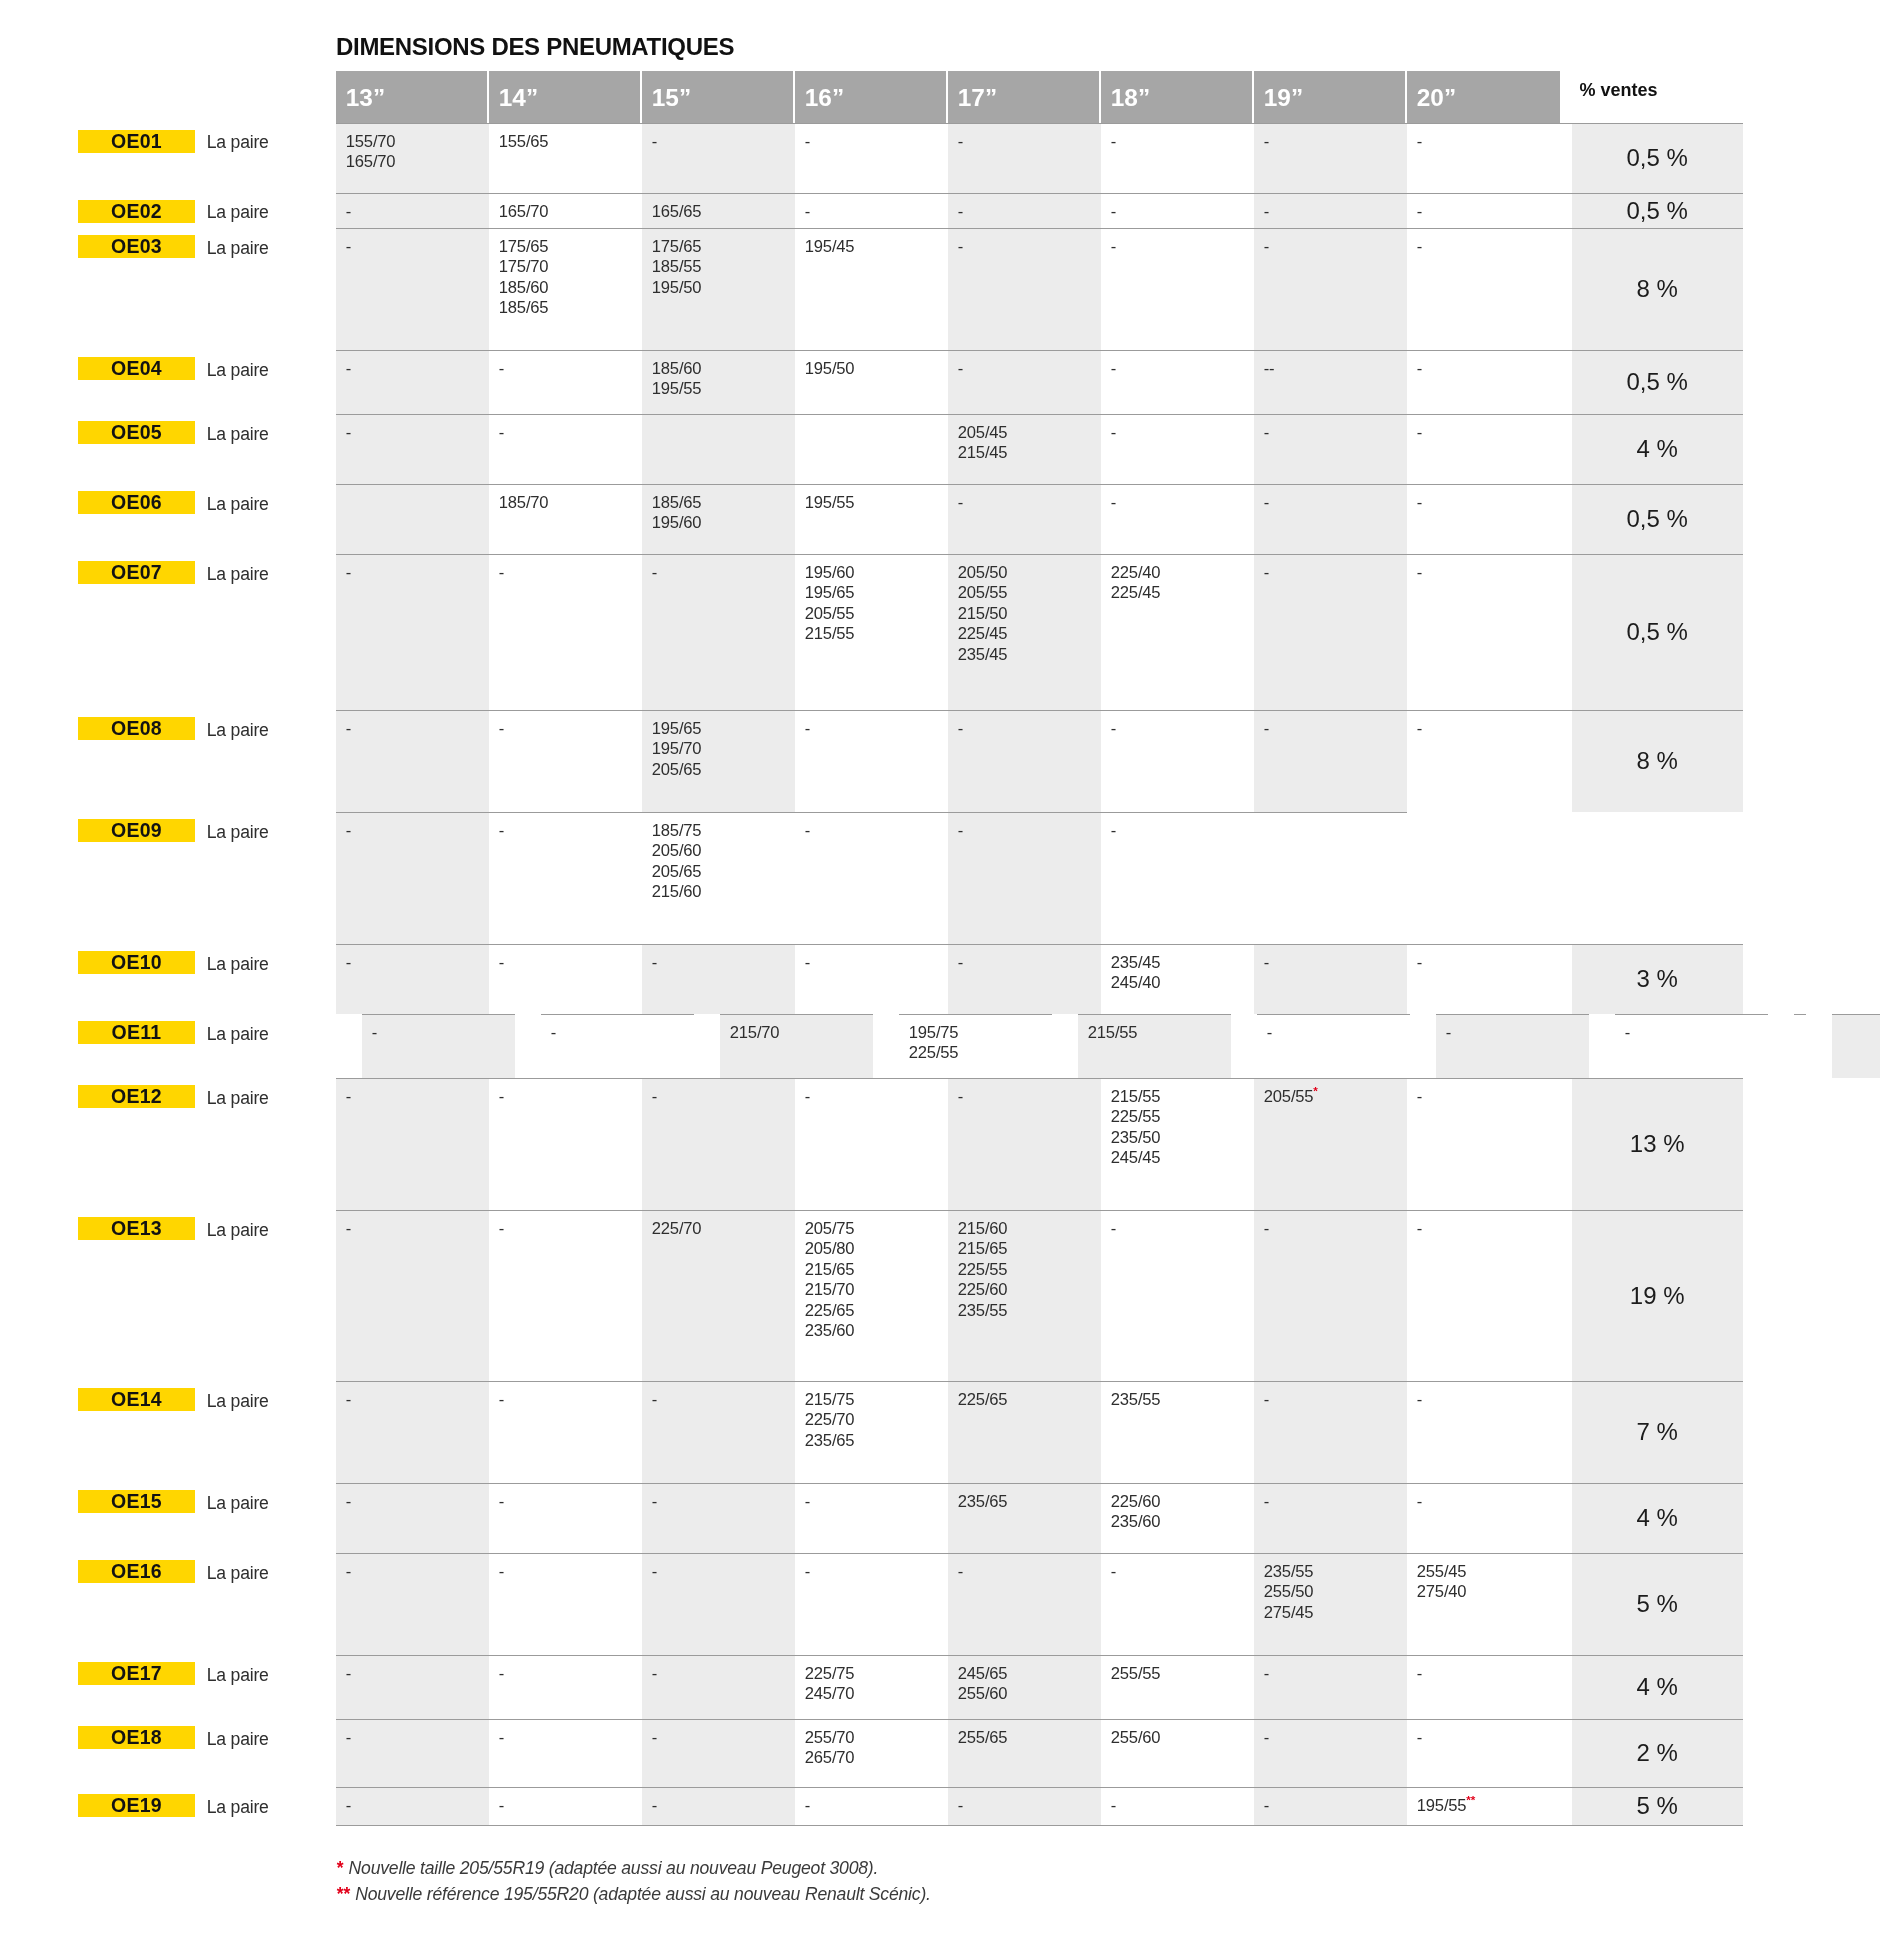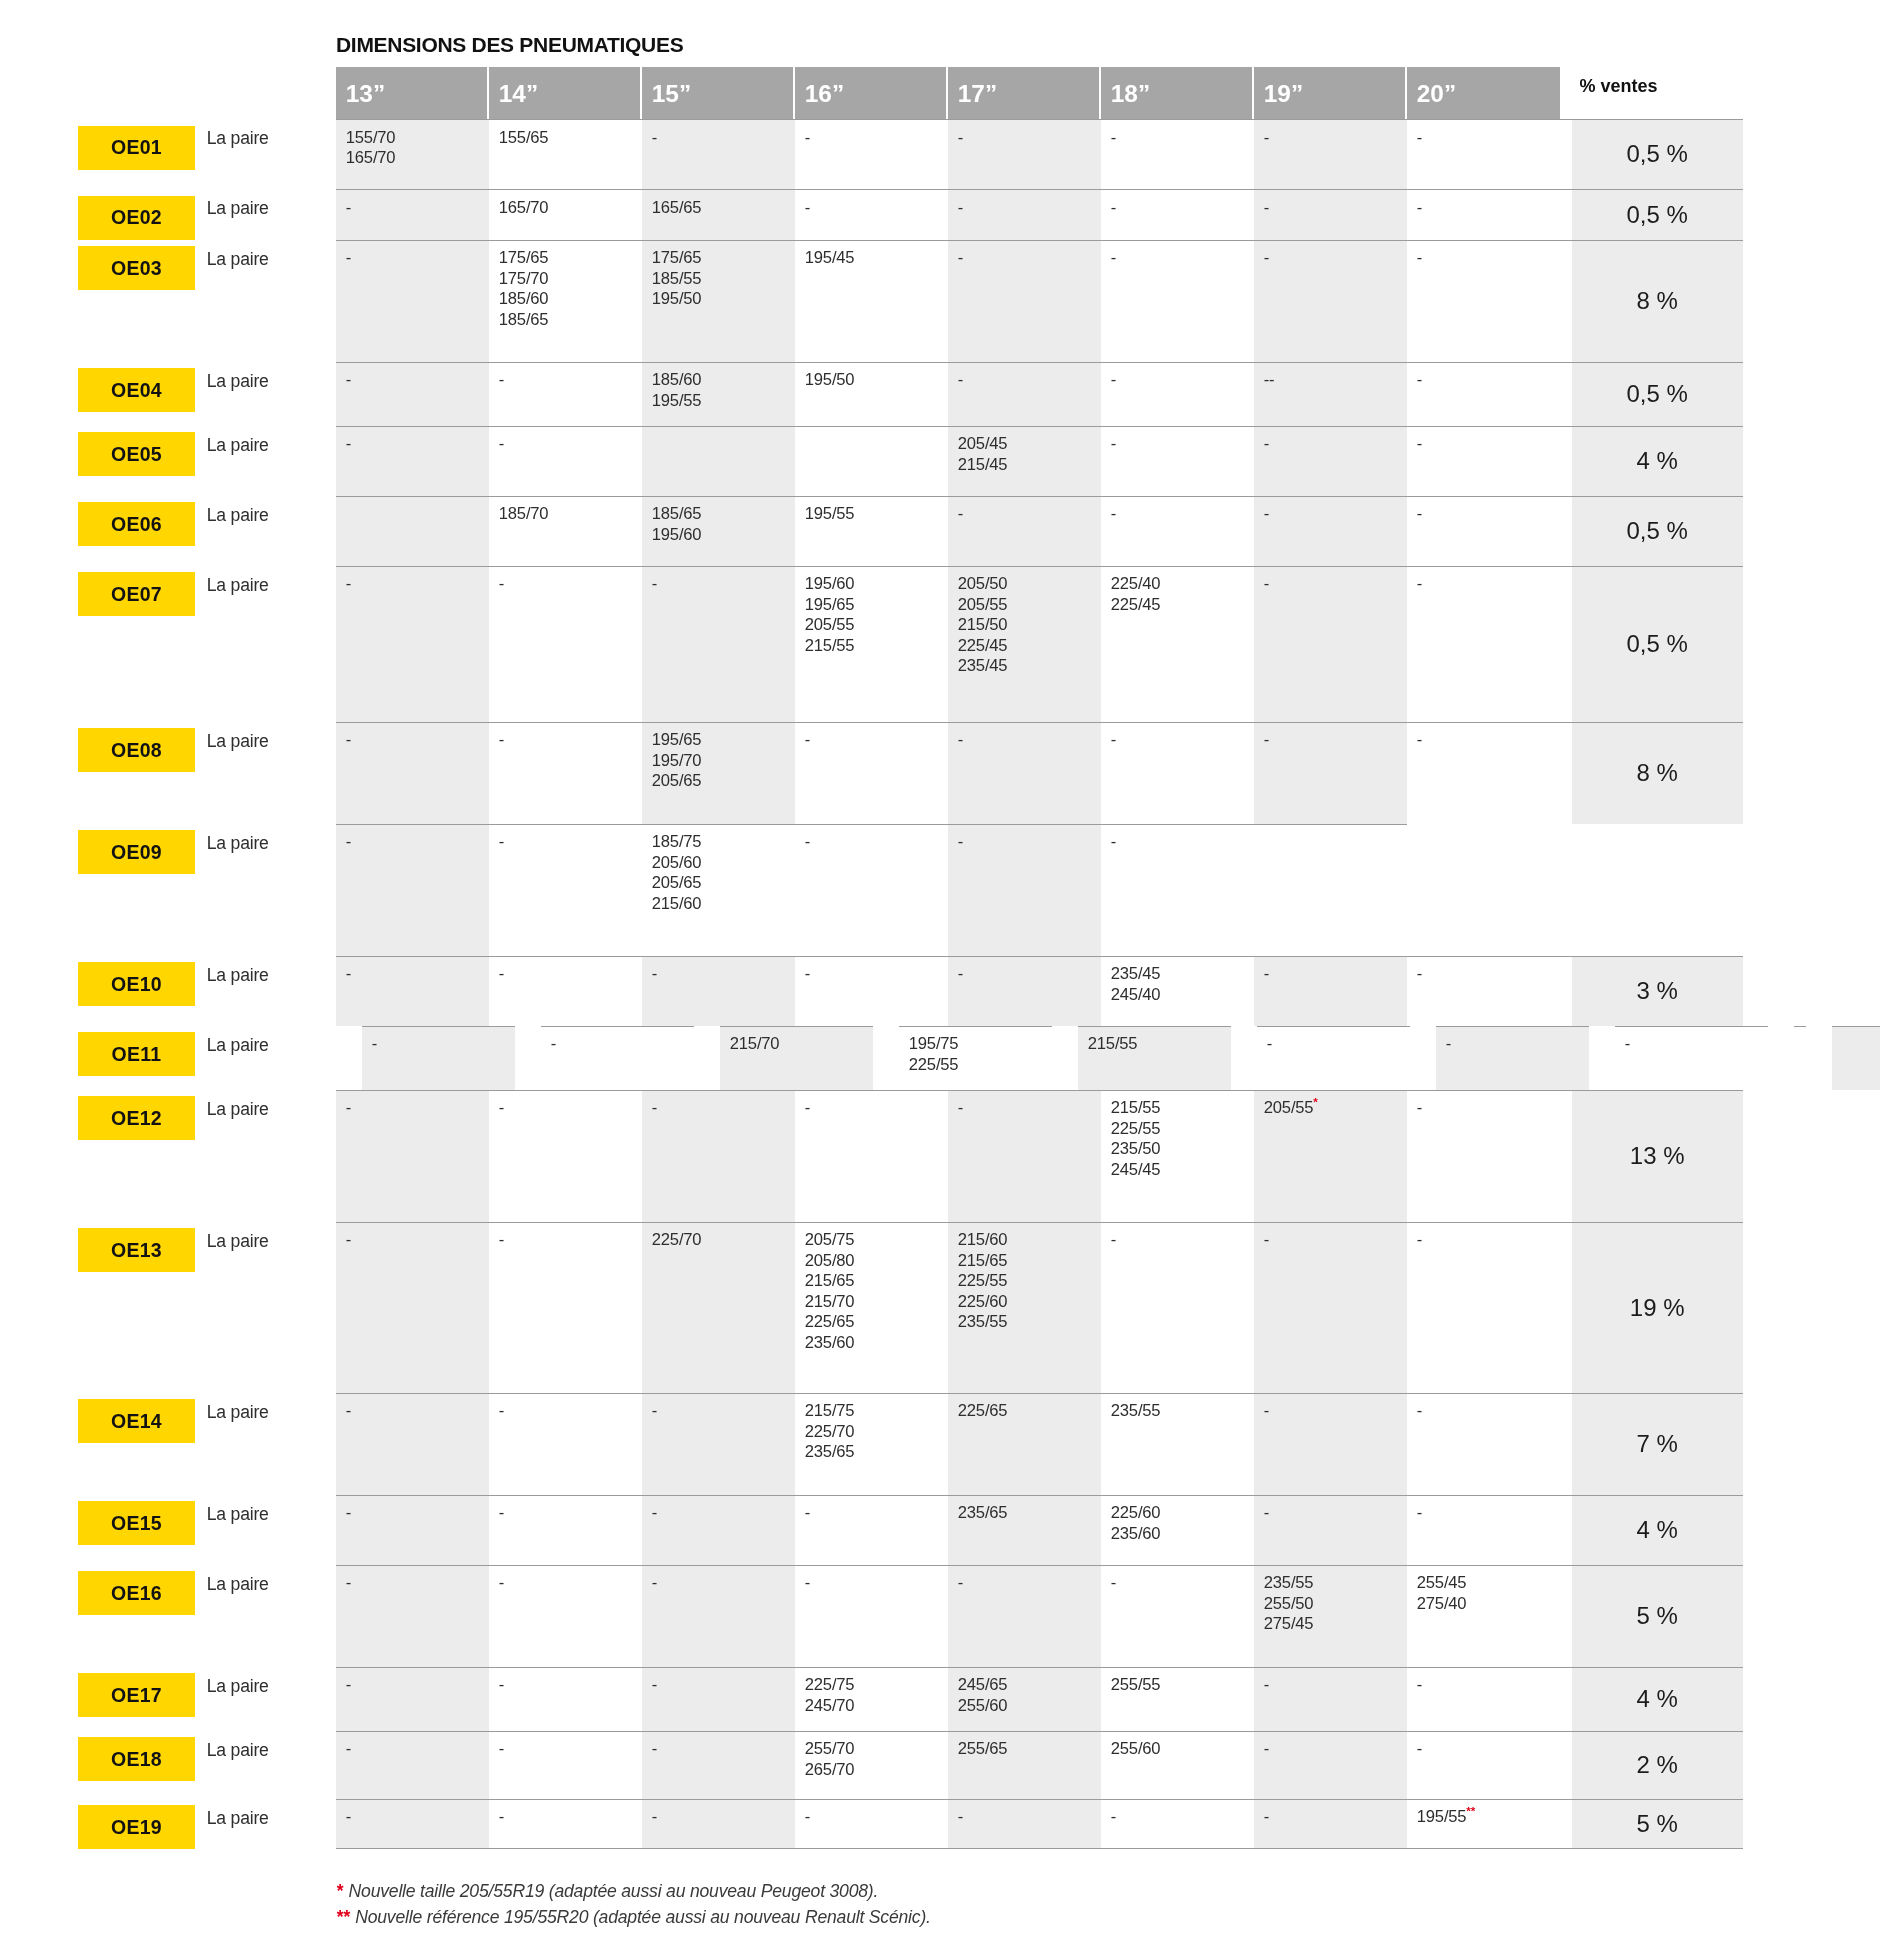--- a/index.html
+++ b/index.html
@@ -7,21 +7,21 @@
     width:1880px;height:1950px;
     font-family:"Liberation Sans","DejaVu Sans",sans-serif;
     color:#2e2e2e;
     -webkit-font-smoothing:antialiased;
     position:relative;
     overflow:hidden;
   }
   .page{padding:33px 0 0 78px;}
   .title{
     margin-left:258px;
-    font-size:21px;font-weight:bold;color:#111;
+    font-size:24px;font-weight:bold;color:#111;
     letter-spacing:-0.3px;
     margin-bottom:9.8px;
   }
   .tbl{width:1666px;}
   .trow{
     display:grid;
     grid-template-columns:258px repeat(8,153px) 11.7px 171px;
     align-items:stretch;
   }
   
@@ -41,21 +41,21 @@
     padding-left:7.8px;height:39px;box-sizing:border-box;
   }
   .hrow .hlabel{background:#fff;}
   
   .labelcell{
     display:flex;align-items:flex-start;
     padding-top:6.8px;
     background:#fff;
   }
   .badge{
-    width:117px;height:44px;
+    width:117px;height:23px;
     background:#ffd600;
     display:flex;align-items:center;justify-content:center;
     font-size:19.5px;font-weight:bold;color:#121212;
     letter-spacing:0.3px;
   }
   .pair{
     margin-left:11.7px;
     font-size:17.6px;color:#2e2e2e;
     padding-top:2.9px;
     letter-spacing:-0.2px;

